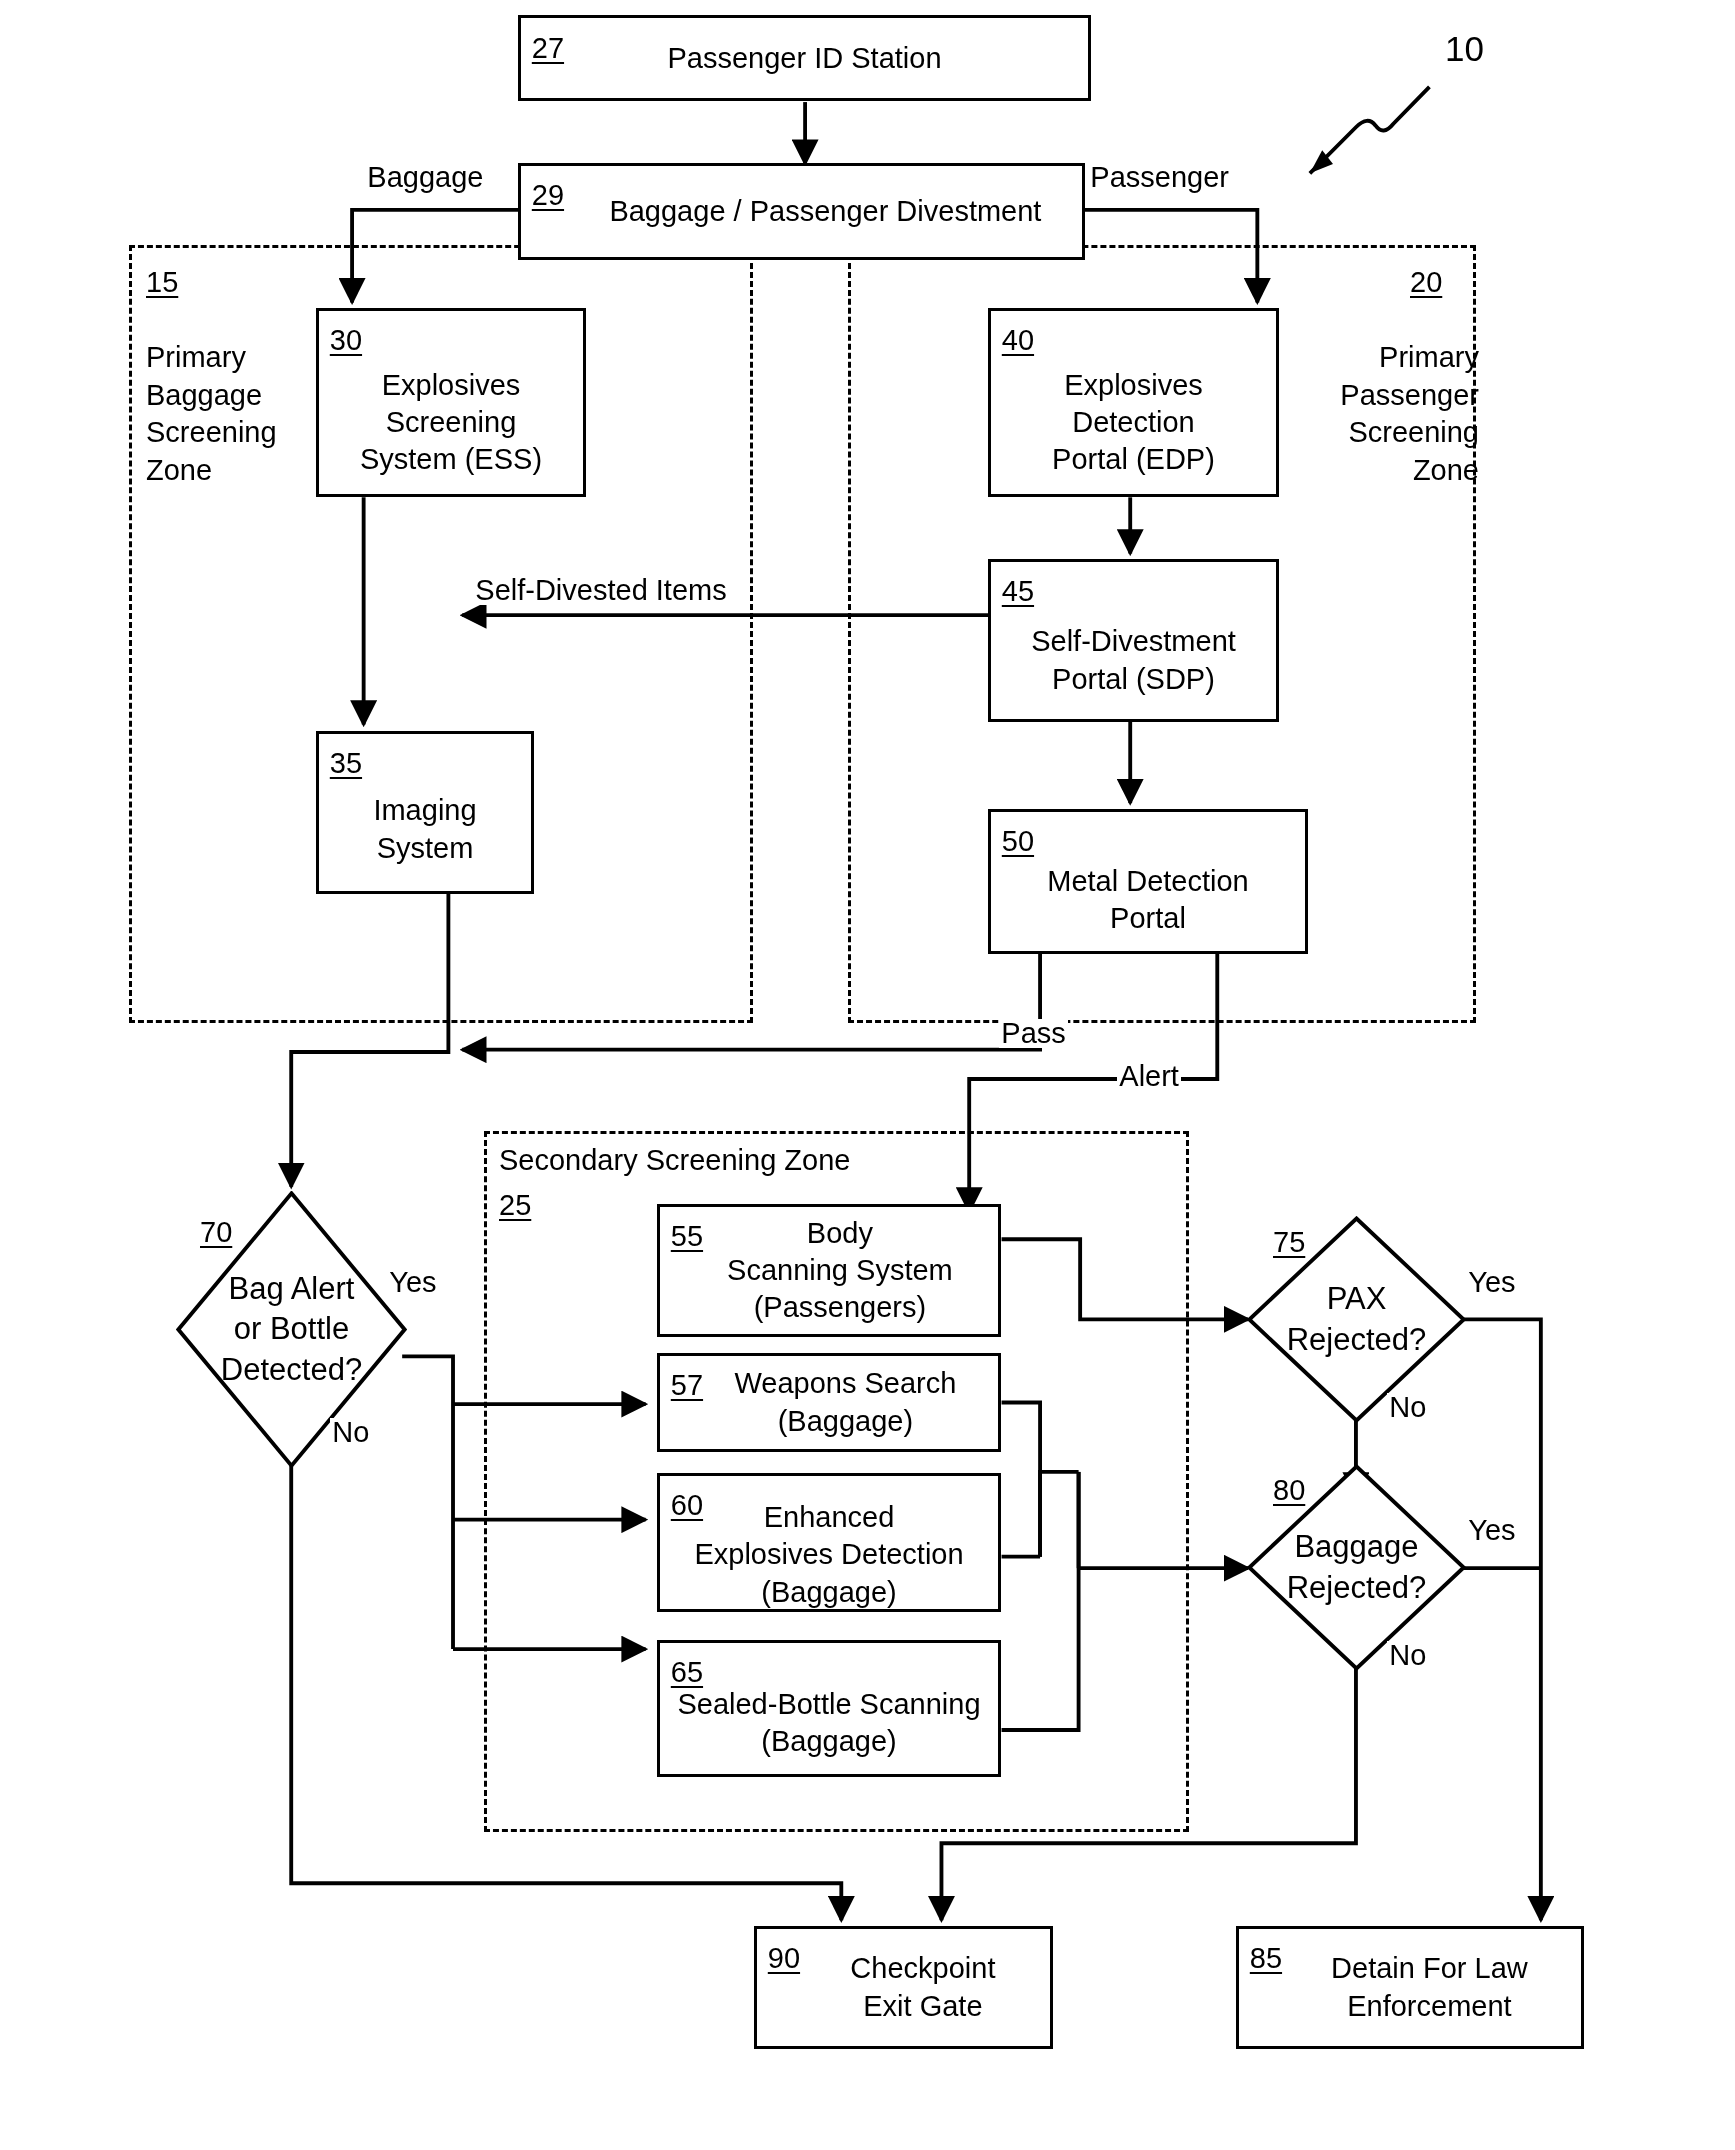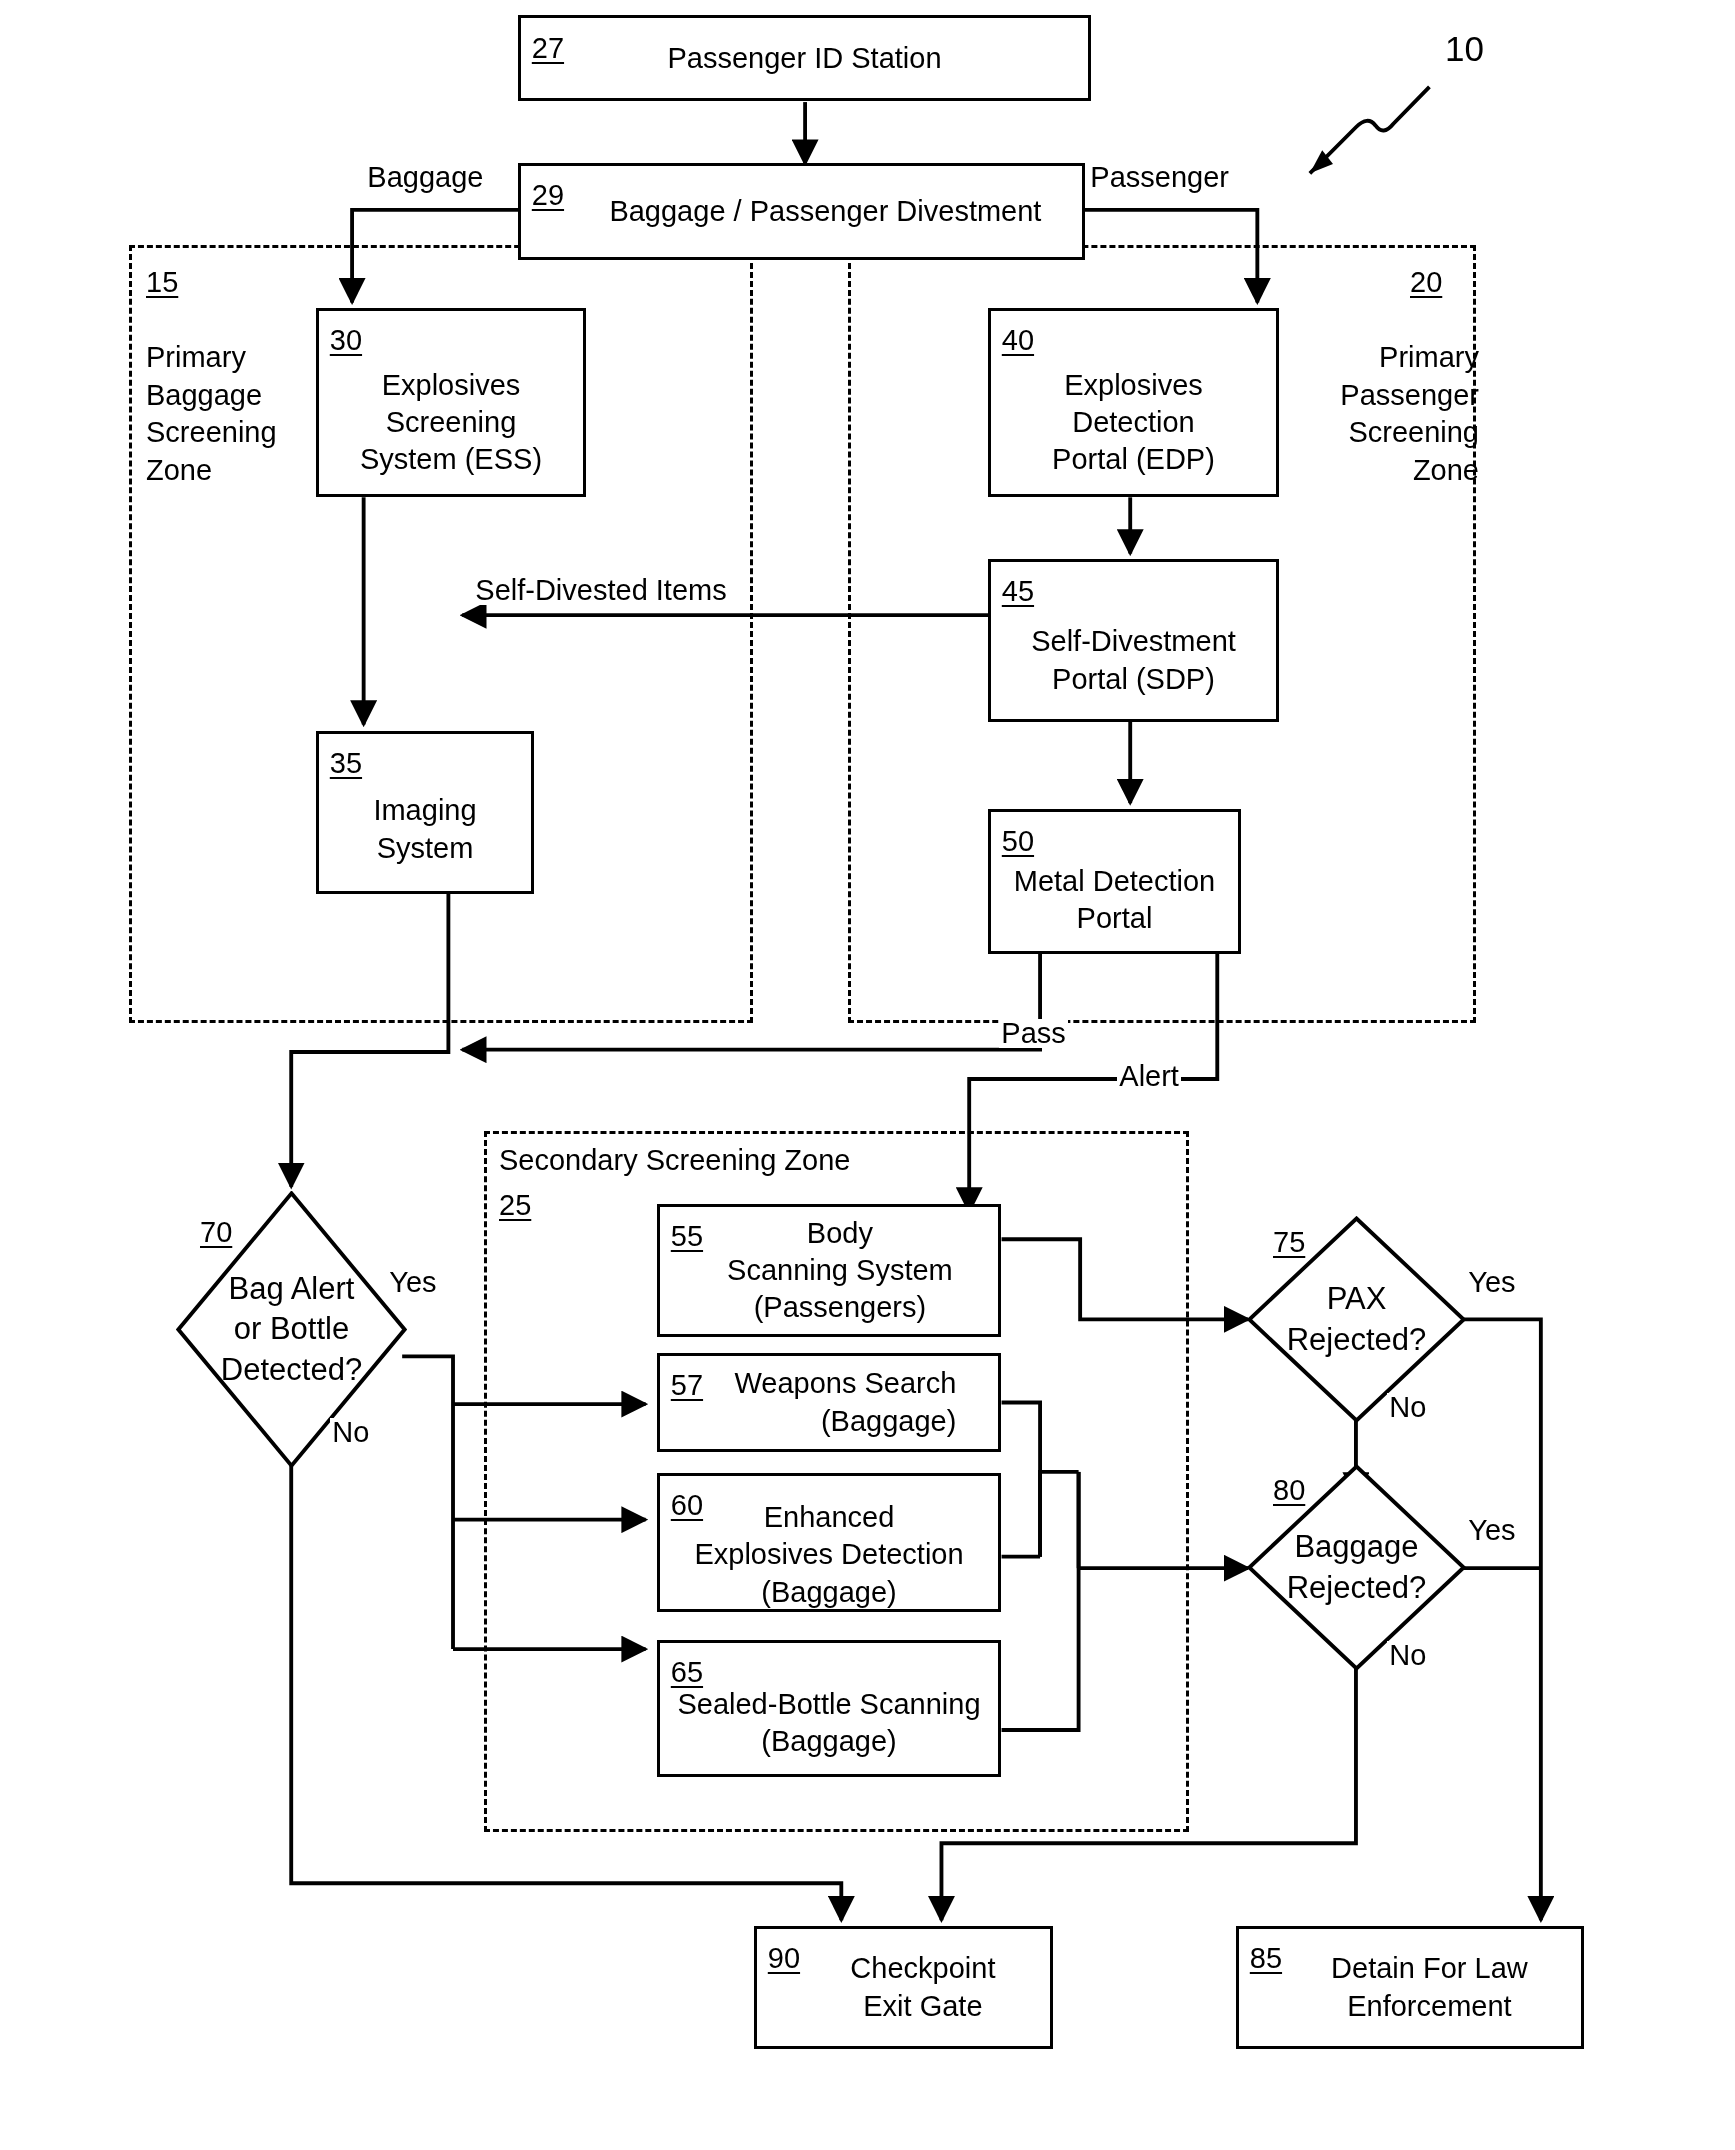--- a/index.html
+++ b/index.html
@@ -226,36 +226,36 @@
 Detection
 Portal (EDP)</span>
   </div>
 
   <div class="node" style="left:988px; top:559px; width:291px; height:163px;">
     <span class="refnum">45</span>
     <span class="body" style="padding-top:40px;">Self-Divestment
 Portal (SDP)</span>
   </div>
 
-  <div class="node" style="left:988px; top:809px; width:253px; height:145px;">
+  <div class="node" style="left:988px; top:809px; width:320px; height:145px;">
     <span class="refnum">50</span>
     <span class="body" style="padding-top:37px;">Metal Detection
 Portal</span>
   </div>
 
   <div class="node" style="left:657px; top:1204px; width:344px; height:133px;">
     <span class="refnum">55</span>
     <span class="body" style="padding-left:28px;">Body
 Scanning System
 (Passengers)</span>
   </div>
 
   <div class="node" style="left:657px; top:1353px; width:344px; height:99px;">
     <span class="refnum">57</span>
-    <span class="body" style="padding-left:39px;text-align:right;">Weapons Search
+    <span class="body" style="padding-left:39px;">Weapons Search
 (Baggage)</span>
   </div>
 
   <div class="node" style="left:657px; top:1473px; width:344px; height:139px;">
     <span class="refnum">60</span>
     <span class="body" style="padding-top:25px;">Enhanced
 Explosives Detection
 (Baggage)</span>
   </div>
 

